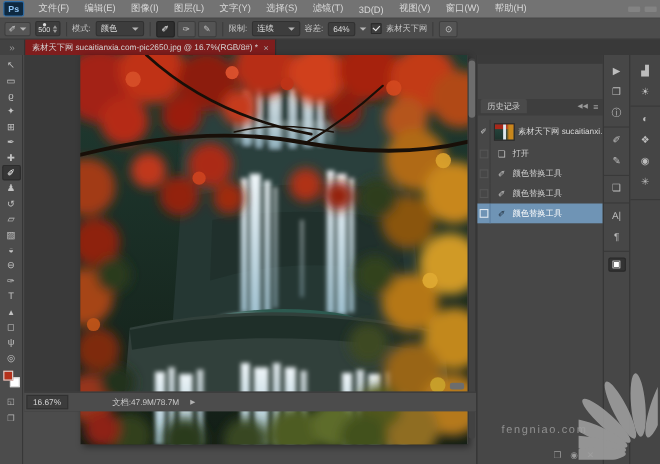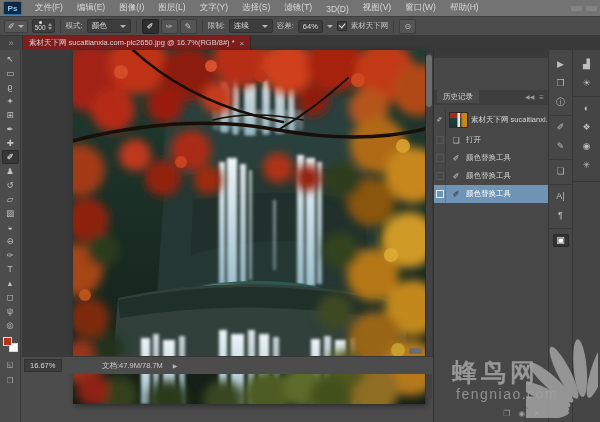--- a/index.html
+++ b/index.html
@@ -112,21 +112,21 @@
               border-bottom:1px solid #383838;padding-bottom:6px;}
   .dock-item{width:100%;display:flex;justify-content:center;padding:3px 0;box-sizing:border-box;}
   .dock-item.sep{border-top:1px solid #393939;margin-top:3px;padding-top:5px;}
   .dock-glyph{width:16px;height:13px;display:flex;align-items:center;justify-content:center;
               font-size:9px;color:#bdbdbd;border-radius:2px;line-height:1;}
   .dock-item.active .dock-glyph{background:#333;box-shadow:inset 0 0 0 1px #292929;color:#fff;}
   
   .watermark{position:absolute;right:0;bottom:2px;width:160px;height:98px;pointer-events:none;z-index:9;}
   .wm-title{position:absolute;left:12px;top:34px;font-size:25px;font-weight:bold;color:#9e9e9e;
             letter-spacing:4px;opacity:.92;white-space:nowrap;}
-  .wm-sub{position:absolute;left:16px;top:64px;font-size:14px;color:#989898;letter-spacing:1.5px;opacity:.9;}
+  .wm-sub{position:absolute;left:16px;top:64px;font-size:10px;color:#989898;letter-spacing:1.5px;opacity:.9;}
   .wm-wing{position:absolute;right:2px;top:0;width:72px;height:96px;}
 </style>
 </head>
 <body>
 
 <div id="app">
 
   <div class="menubar">
     <div class="pslogo">Ps</div>
     <div class="menu">
@@ -526,21 +526,20 @@
           <span class="dock-glyph">◉</span>
         </div>
 
         <div class="dock-item">
           <span class="dock-glyph">✳</span>
         </div>
       </div>
   </div>
 
   <div class="watermark">
-    <span class="wm-title">蜂鸟网</span>
     <span class="wm-sub">fengniao.com</span>
     <svg class="wm-wing" viewBox="0 0 72 96">
       <g fill="#a0a0a0" opacity="0.88">
         <ellipse cx="58" cy="46" rx="6.5" ry="29" transform="rotate(18 58 90)"></ellipse>
         <ellipse cx="58" cy="46" rx="6.5" ry="29" transform="rotate(-5 58 90)"></ellipse>
         <ellipse cx="58" cy="46" rx="6.5" ry="29" transform="rotate(-27 58 90)"></ellipse>
         <ellipse cx="58" cy="46" rx="6.5" ry="29" transform="rotate(-48 58 90)"></ellipse>
         <ellipse cx="58" cy="46" rx="6.5" ry="29" transform="rotate(-66 58 90)"></ellipse>
         <ellipse cx="58" cy="46" rx="6.5" ry="29" transform="rotate(-80 58 90)"></ellipse>
         <ellipse cx="58" cy="46" rx="6.5" ry="29" transform="rotate(-92 58 90)"></ellipse>

